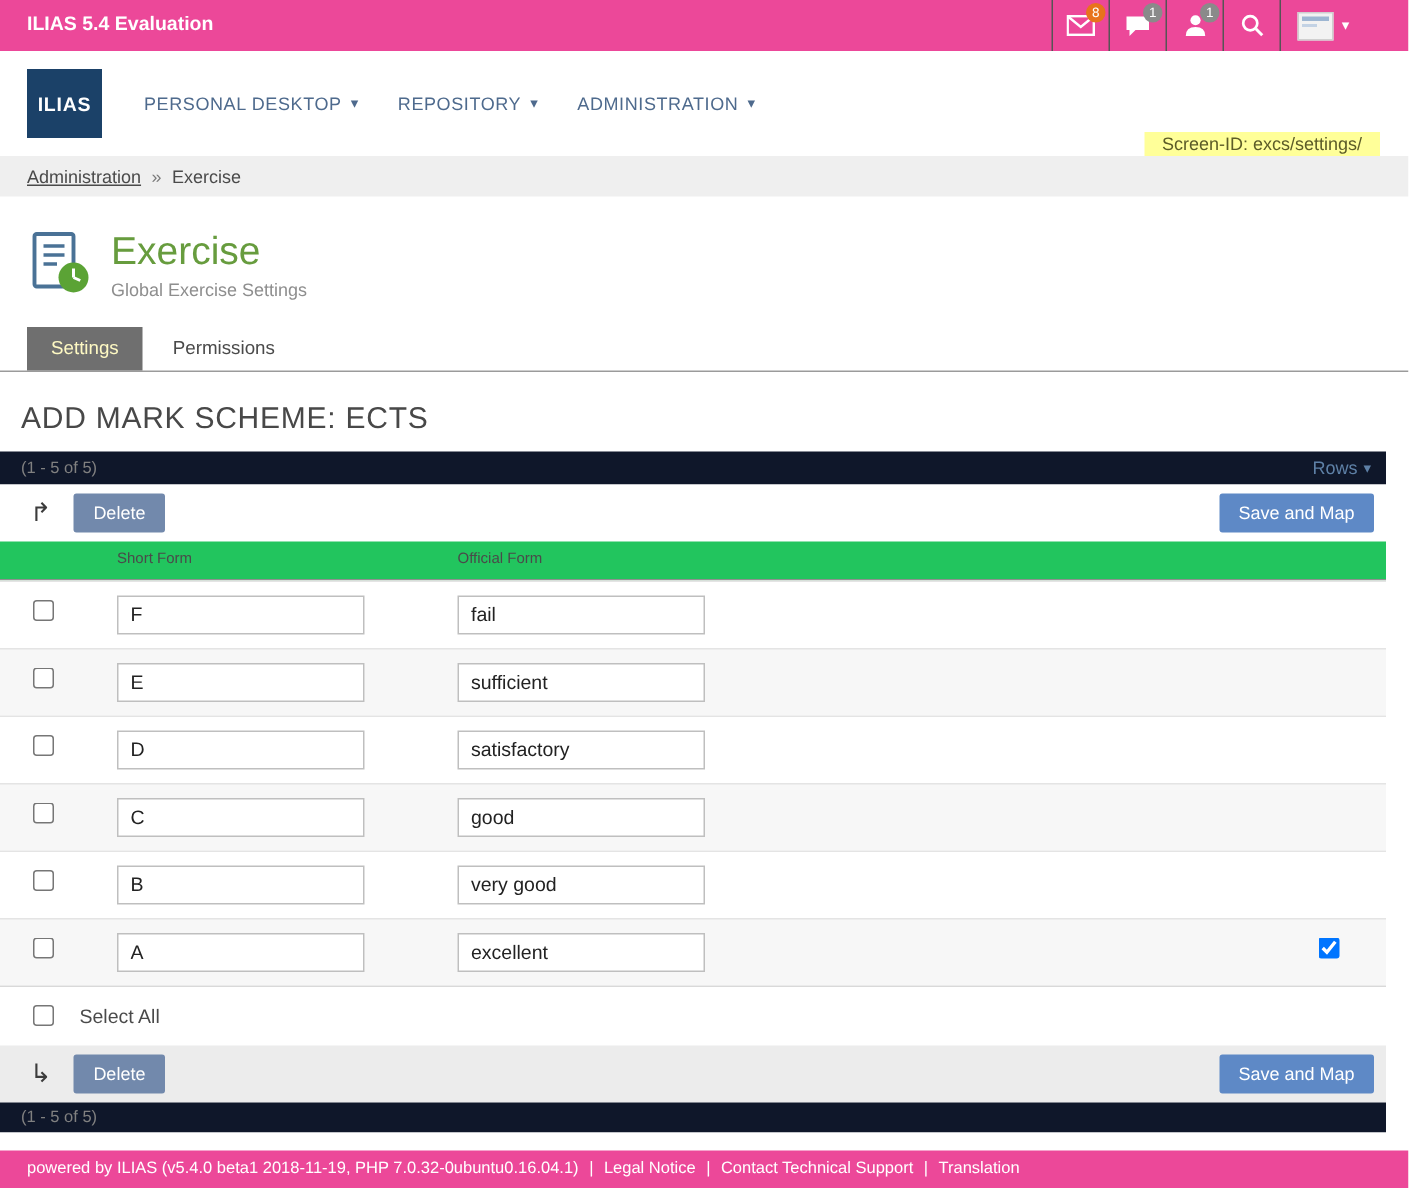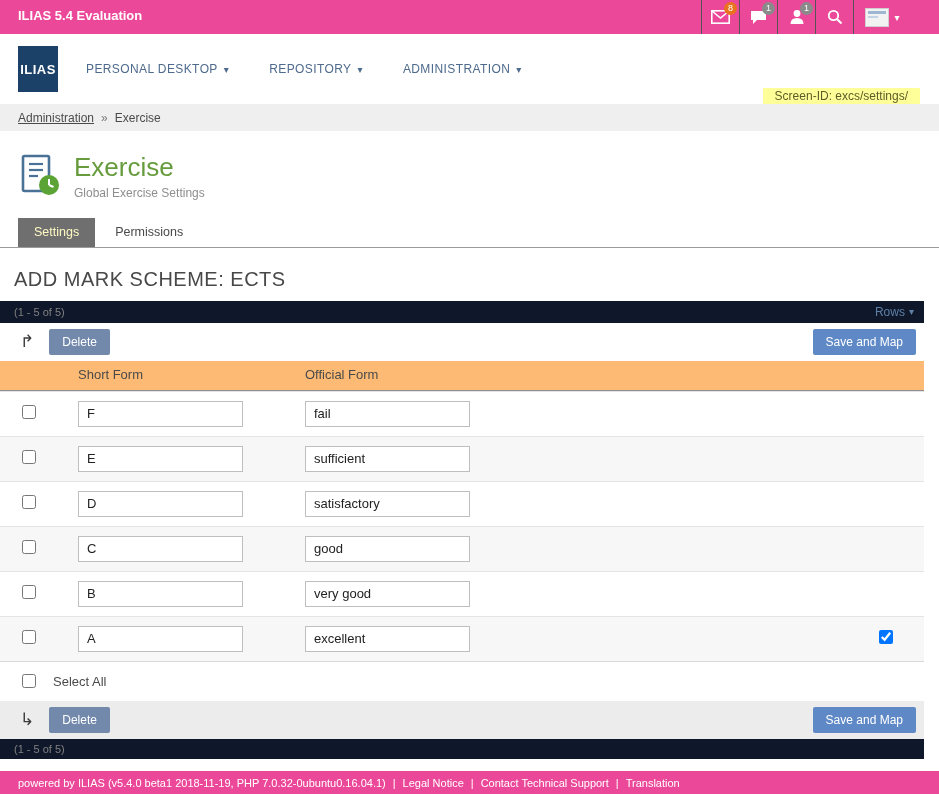--- a/index.html
+++ b/index.html
@@ -28,25 +28,25 @@
   .badge-orange { background: #e8731c; }
   .badge-gray { background: #8a8a8a; }
   .avatar-thumb { width: 24px; height: 19px; background: #f2f2f2; border: 1px solid #cfcfcf; position: relative; }
   .avatar-thumb::before { content:""; position:absolute; top:2px; left:2px; right:2px; height:3px; background:#9db6d2; }
   .avatar-thumb::after  { content:""; position:absolute; top:7px; left:2px; width:10px; height:2px; background:#c3d2e4; }
   .caret { font-size: 10px; color: #fff; }
 
   
   .navbar { height: 70px; background: #fff; display: flex; align-items: center; }
   .logo {
-    width: 40px; height: 46px; background: #1b4168; color: #fff; margin-left: 18px;
+    width: 50px; height: 46px; background: #1b4168; color: #fff; margin-left: 18px;
     display: flex; align-items: center; justify-content: center;
     font-size: 13px; font-weight: bold; letter-spacing: 0.5px; cursor: pointer;
   }
-  .nav-items { display: flex; margin-left: 28px; gap: 40px; }
+  .nav-items { display: flex; margin-left: 28px; gap: 26px; }
   .nav-item { font-size: 12px; color: #4e6a8d; letter-spacing: 0.4px; cursor: pointer; display: flex; gap: 6px; align-items: center; }
   .nav-item .caret { color: #4e6a8d; }
 
   
   .breadcrumb { height: 27px; background: #efefef; display: flex; align-items: center; gap: 7px; padding-left: 18px; font-size: 12px; }
   .crumb-link { text-decoration: underline; cursor: pointer; color: #4a4a4a; }
   .crumb-sep { color: #7a7a7a; }
 
   .screen-id {
     position: absolute; top: 88px; right: 19px; background: #ffff99;
@@ -74,21 +74,21 @@
   .rows-link .caret { color: #5e80a6; }
 
   .toolbar { display: flex; align-items: center; background: #fff; padding: 6px 8px 6px 20px; }
   .toolbar.bottom { background: #ececec; }
   .arrow-glyph { font-size: 17px; color: #3c3c3c; line-height: 1; }
   .btn { border: none; border-radius: 2px; color: #fff; font-size: 12px; padding: 6px 13px; cursor: pointer; font-family: inherit; }
   .btn-delete { background: #7289ac; margin-left: 15px; }
   .btn-save { background: #5e89c6; margin-left: auto; }
 
   .grid-row { display: grid; grid-template-columns: 60px 227px 560px 77px; align-items: center; }
-  .header-row { background: #fdba74; border-bottom: 1px solid #8f8f8f; padding: 6px 0 8px; font-size: 13px; color: #4a4a4a; }
+  .header-row { background: #22c55e; border-bottom: 1px solid #8f8f8f; padding: 6px 0 8px; font-size: 10px; color: #4a4a4a; }
   .header-row .col-label { padding-left: 18px; }
 
   .data-row { height: 45px; border-top: 1px solid #e4e4e4; background: #fff; }
   .data-row:nth-child(even) { background: #f7f7f7; }
   .cell-check { padding-left: 22px; }
   input[type="checkbox"] { width: 14px; height: 14px; cursor: pointer; }
   .text-input {
     width: 165px; height: 26px; border: 1px solid #bfbfbf; background: #fff;
     font-size: 13px; color: #222; padding: 2px 8px; margin-left: 18px;
     font-family: inherit;

